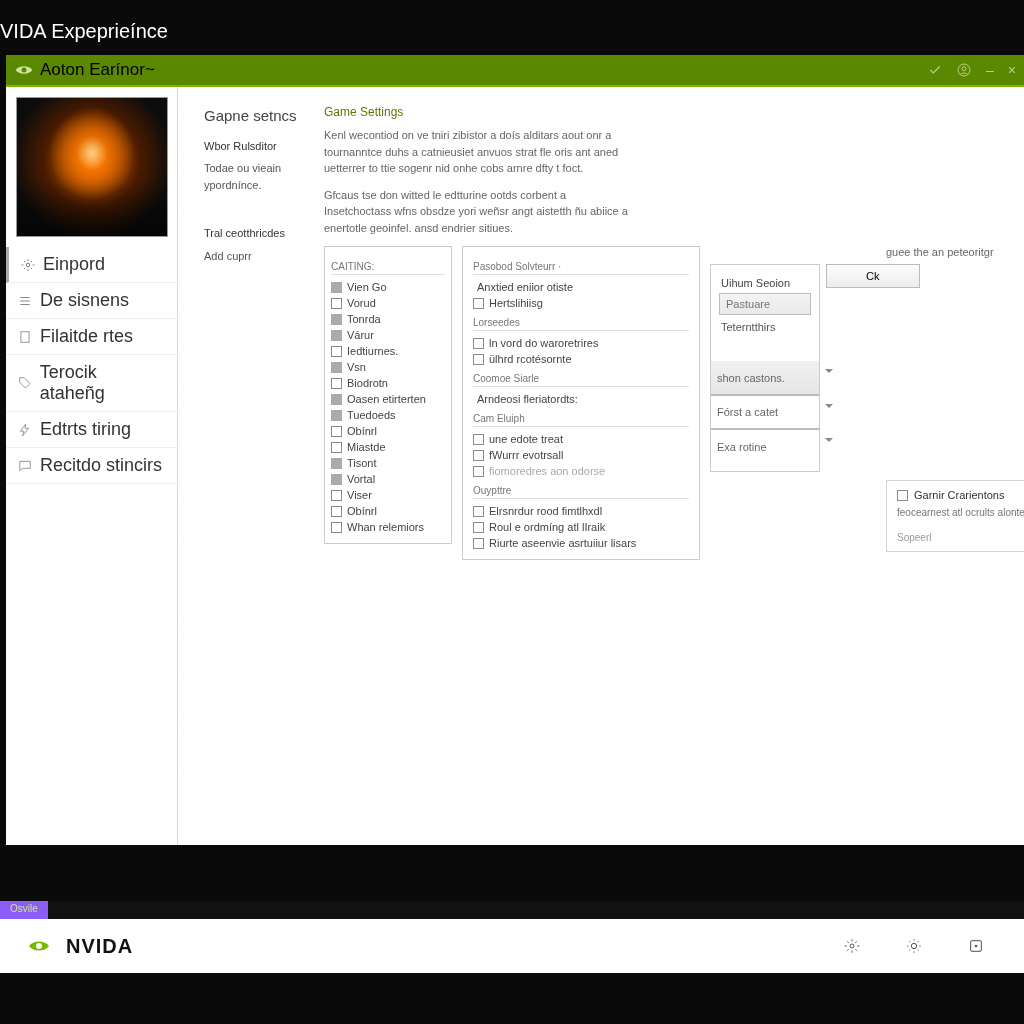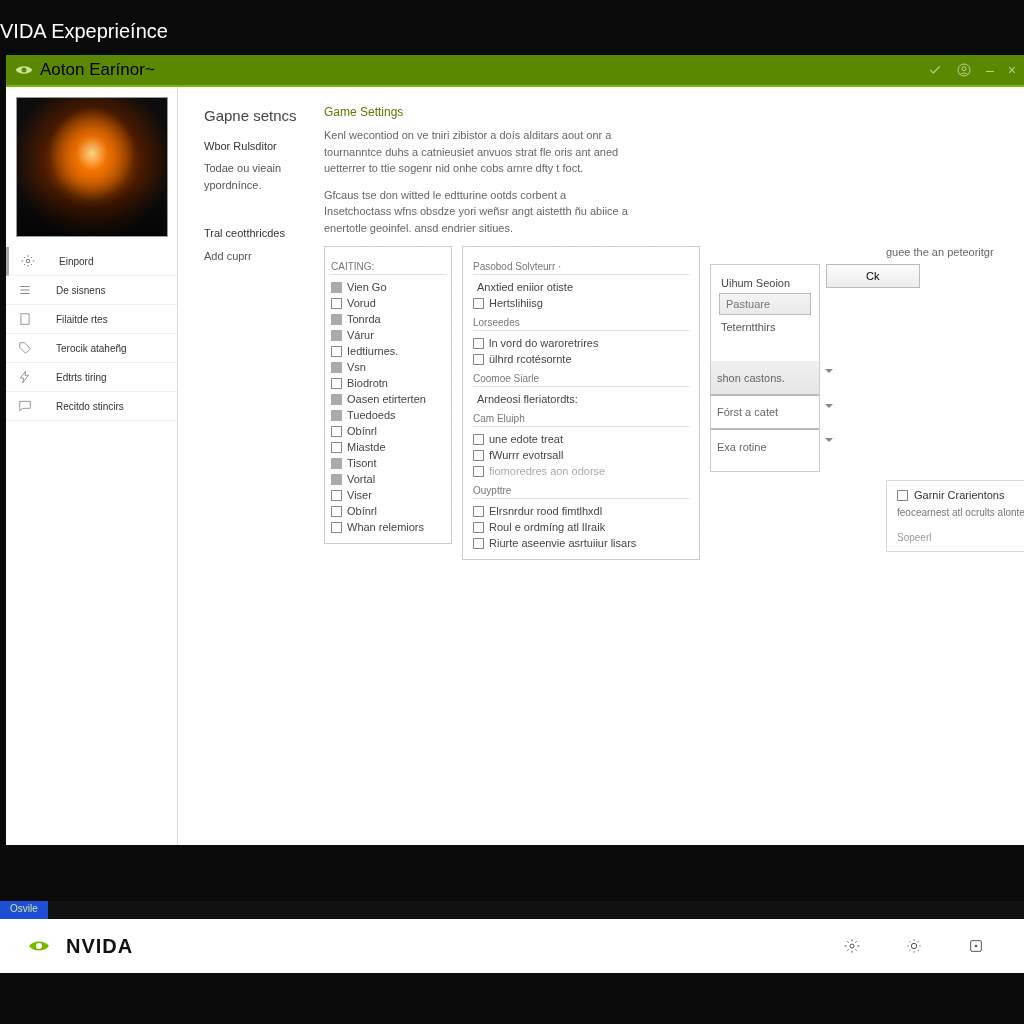--- a/index.html
+++ b/index.html
@@ -11,21 +11,21 @@
   .topbar-title { color: #000000; font-size: 17px; flex: 1; }
   .topbar-icons { display: flex; gap: 14px; align-items: center; color: #bfcf8a; font-size: 14px; }
   .topbar-icons .tico { cursor: pointer; }
   .green-strip { height: 2px; background: #76b900; }
   .body-area { display: flex; height: calc(100% - 32px); }
   .sidebar { width: 172px; border-right: 1px solid #d9d9d9; background: #fff; }
   .thumb { width: 152px; height: 140px; margin: 10px; background: radial-gradient(circle at 50% 45%, #ff7a00 0%, #4b1b00 45%, #0c0c0c 75%); border: 1px solid #999; position: relative; }
   .thumb::after { content:""; position:absolute; inset:0; background:
      radial-gradient(ellipse at 50% 40%, rgba(255,220,150,.9) 0%, rgba(255,120,0,.7) 15%, transparent 40%),
      linear-gradient(transparent 60%, rgba(0,0,0,.6)); }
-  .side-btn { display:flex; align-items:center; gap:24px; padding:7px 12px; font-size:10px; color:#333; border-bottom:1px solid #eee; cursor:pointer; }
+  .side-btn { display:flex; align-items:center; gap:8px; padding:7px 12px; font-size:18px; color:#333; border-bottom:1px solid #eee; cursor:pointer; }
   .side-btn.active { background:#fff; border-left:3px solid #aaa; font-weight:500; }
   .side-ico { width:14px; height:14px; display:inline-block; }
   .main { flex:1; padding:18px 26px; overflow:auto; background:#fff repeating-linear-gradient(45deg, rgba(0,0,0,0.005) 0 2px, transparent 2px 4px); }
   .h-sec { font-size:15px; color:#444; margin-bottom:10px; }
   .sub-col { display:flex; gap:0; }
   .leftinfo { width:120px; font-size:11px; color:#555; line-height:1.5; }
   .leftinfo .lbl { margin-bottom:6px; }
   .rightmain { flex:1; }
   .h-title { font-size:12px; color:#5a7a00; margin-bottom:8px; }
   .para { font-size:11px; color:#666; line-height:1.5; max-width:310px; margin-bottom:10px; }
@@ -44,21 +44,21 @@
   .hint { font-size:11px; color:#666; margin-bottom:6px; }
   .drop { border:1px solid #bbb; height:34px; background:#fff; font-size:11px; color:#666; padding:0 6px; display:flex; align-items:center; position:relative; margin:6px 0; }
   .drop::after { content:""; position:absolute; right:-14px; top:8px; border:4px solid transparent; border-top-color:#888; }
   .p3 .drop { margin:0; border-left:0; border-right:0; }
   .p3 .drop.first { border-top:0; background:linear-gradient(#f0f0f0,#e6e6e6); }
   .gnote { border:1px solid #d6d6d6; padding:8px 10px; font-size:11px; color:#555; width:206px; margin-top:8px; }
   .gnote .gtitle { display:flex; align-items:center; gap:6px; color:#333; margin-bottom:6px; }
   .rcol { width:210px; }
   .footer-gap { height:56px; background:#0a0a0a; }
   .btm-bar1 { height:18px; background:#111; display:flex; }
-  .btm-tag { background:#1d4ed8; color:#cfe49a; font-size:10px; padding:2px 10px; }
+  .btm-tag { background:#8b5cf6; color:#cfe49a; font-size:10px; padding:2px 10px; }
   .btm-bar2 { height:54px; background:#fff; display:flex; align-items:center; padding:0 22px; gap:10px; }
   .brand { font-size:20px; font-weight:700; letter-spacing:1px; color:#111; }
   .spacer { flex:1; }
   .ficon { width:16px; height:16px; color:#555; margin:0 18px; cursor:pointer; }
   svg { display:block; }
 </style>
 </head>
 <body>
 
 <div class="app-title">VIDA Expeprieínce</div>

